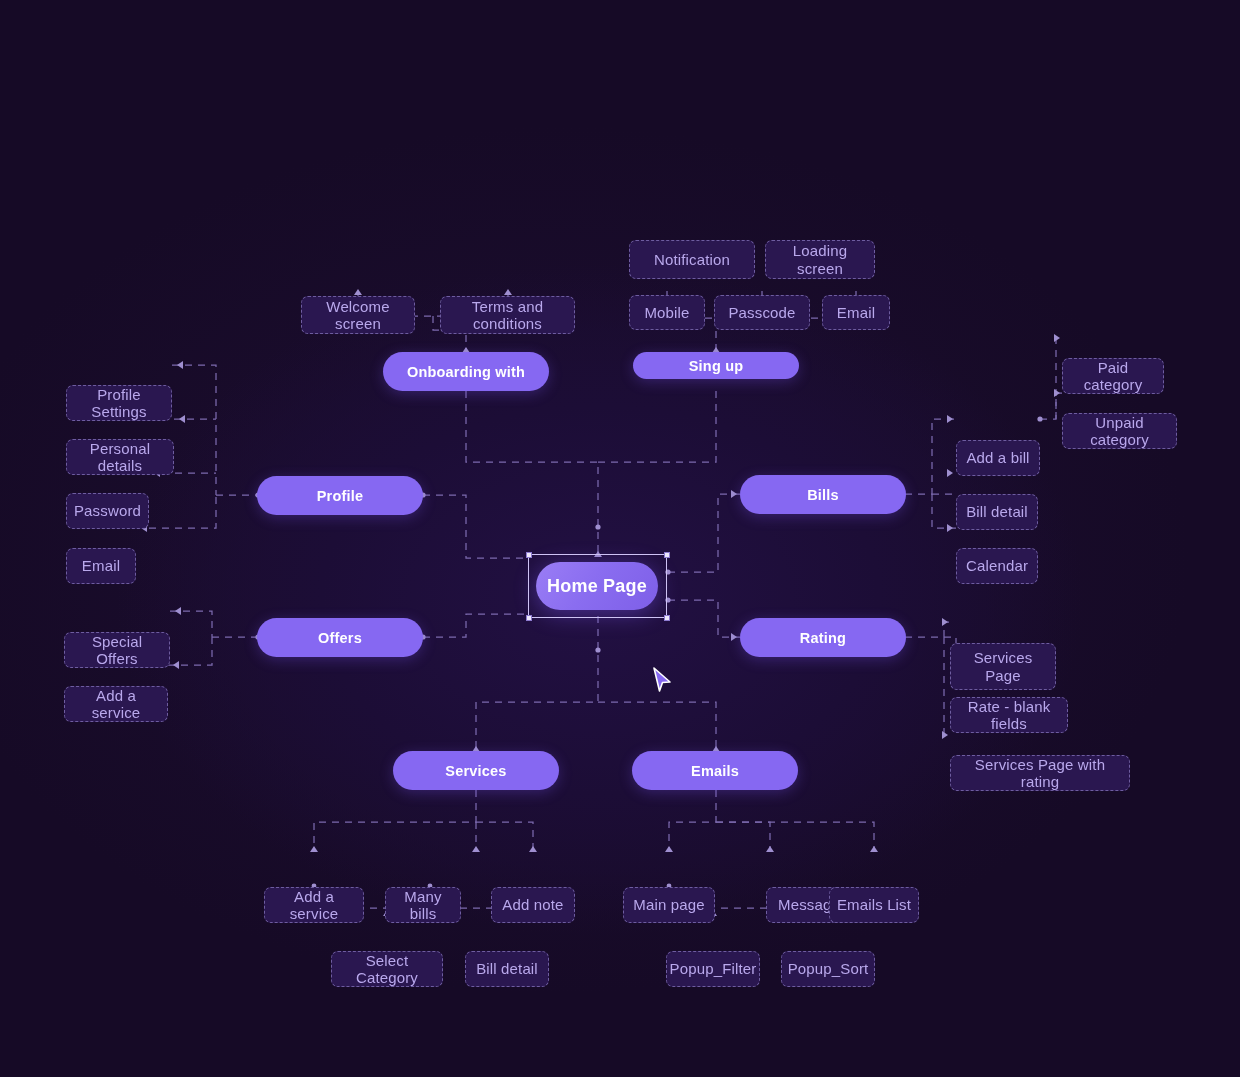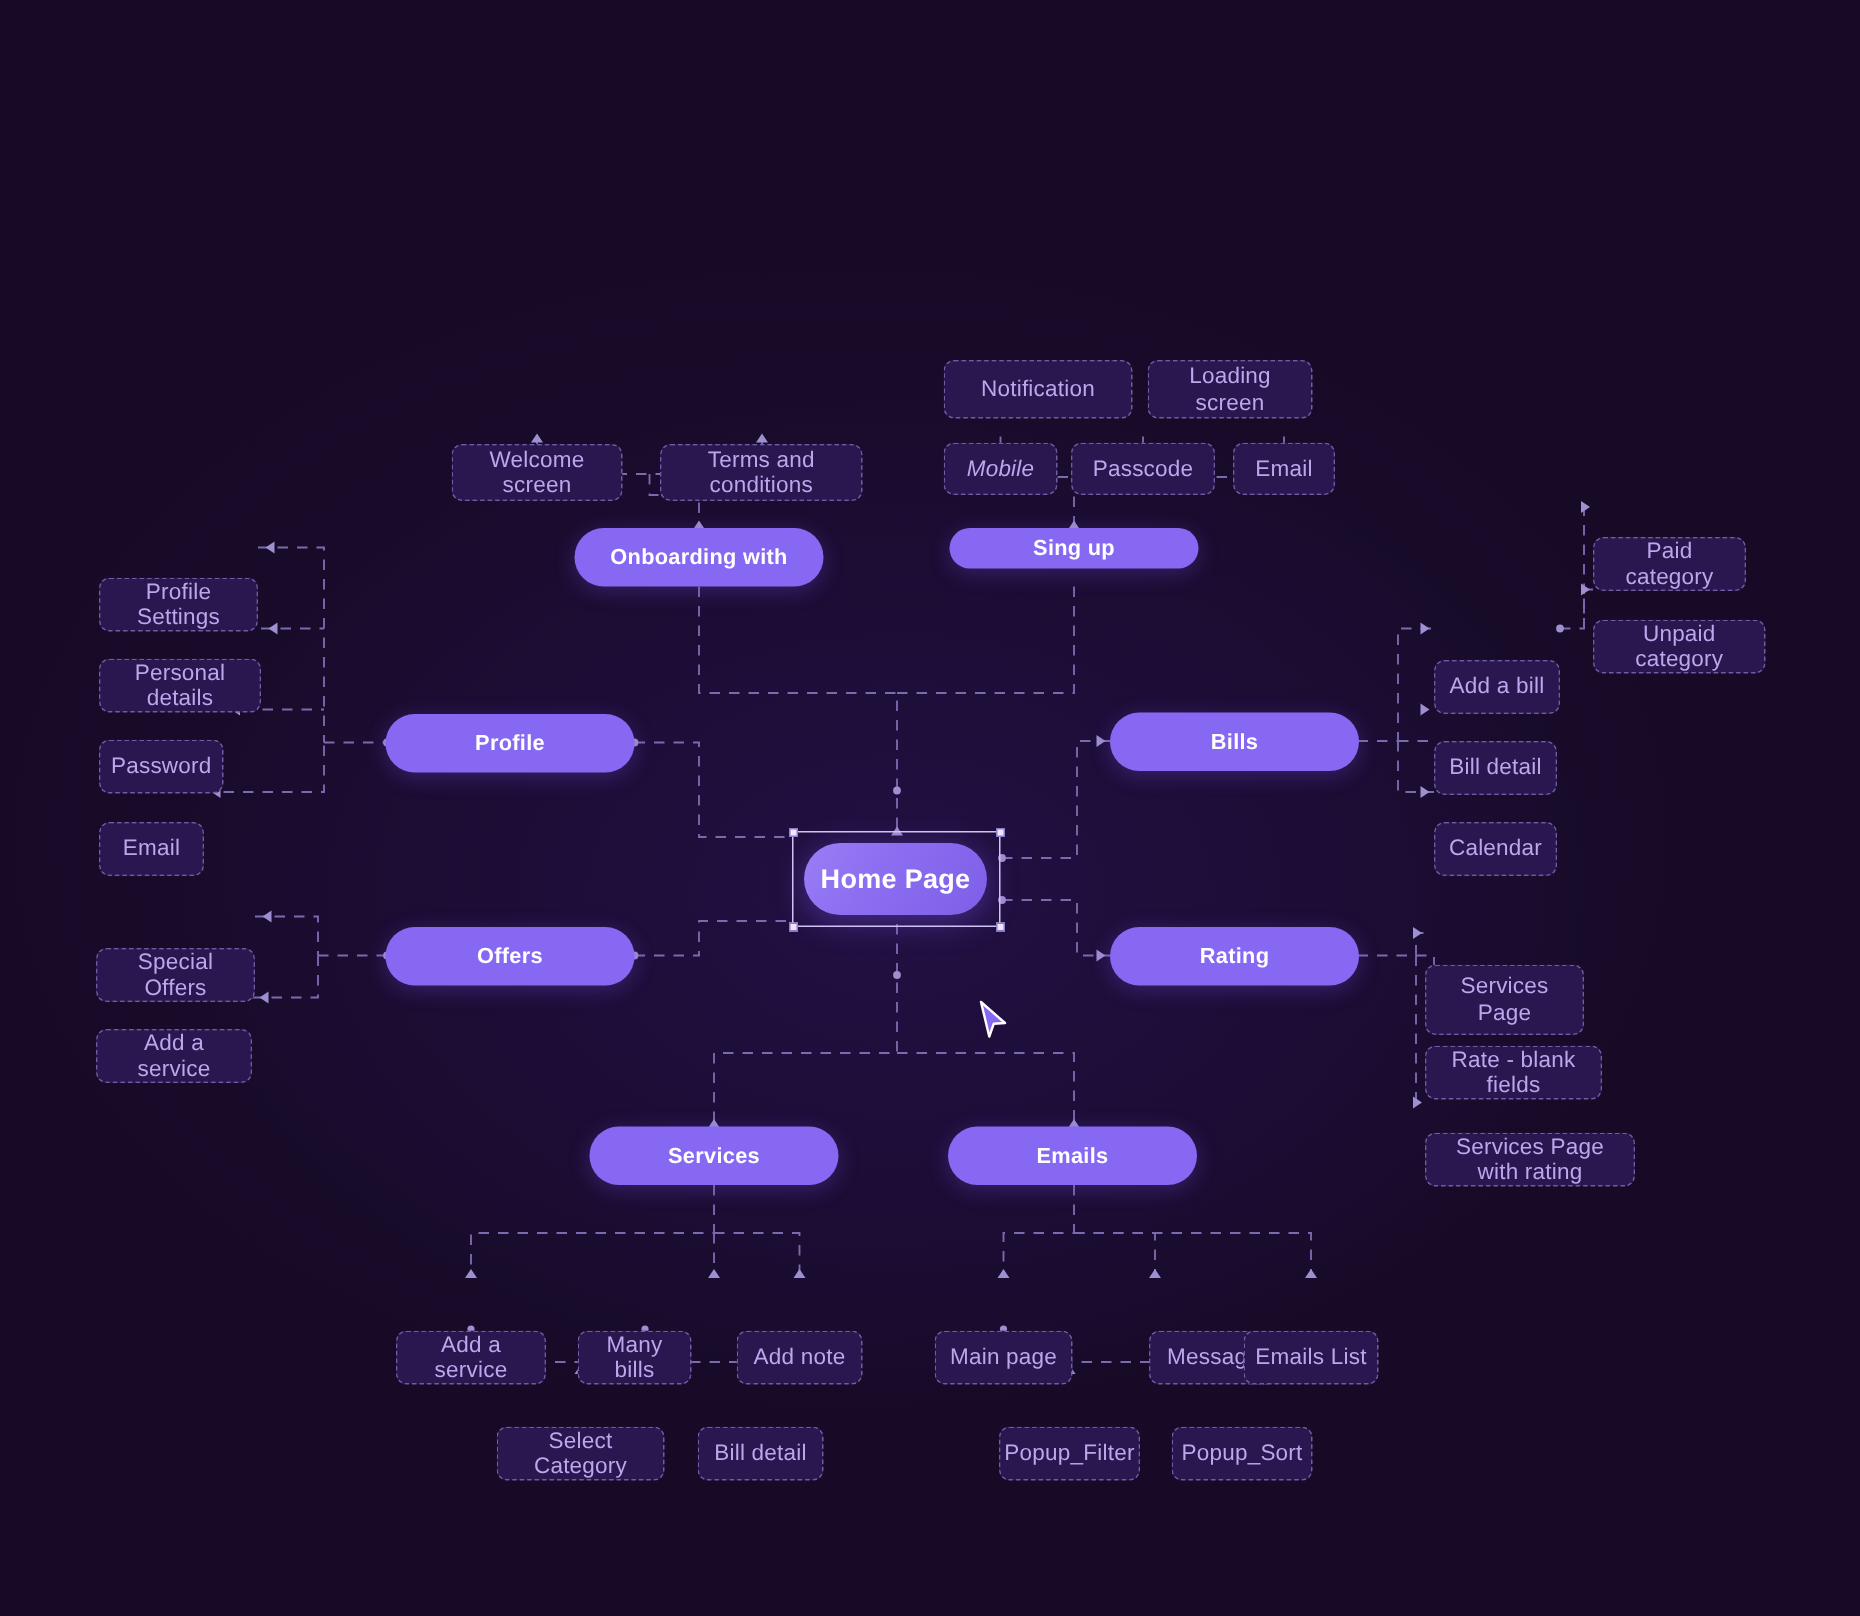--- a/index.html
+++ b/index.html
@@ -207,42 +207,42 @@
     <polygon class="cap" points="828,910 824,916 832,916"></polygon>
     <circle class="cap" cx="669" cy="886" r="2.4"></circle>
   </svg>
 
   <div class="node leaf" style="left:629px;top:202px;width:126px;height:39px;">Notification</div>
   <div class="node leaf" style="left:765px;top:202px;width:110px;height:39px;">Loading screen</div>
 
   <div class="node leaf" style="left:301px;top:258px;width:114px;height:38px;">Welcome screen</div>
   <div class="node leaf" style="left:440px;top:258px;width:135px;height:38px;">Terms and conditions</div>
 
-  <div class="node leaf" style="left:629px;top:257px;width:76px;height:35px;font-style:italic;">Mobile</div>
+  <div class="node leaf" style="left:629px;top:257px;width:76px;height:35px;">Mobile</div>
   <div class="node leaf" style="left:714px;top:257px;width:96px;height:35px;">Passcode</div>
   <div class="node leaf" style="left:822px;top:257px;width:68px;height:35px;">Email</div>
 
   <div class="node leaf" style="left:1062px;top:320px;width:102px;height:36px;">Paid category</div>
   <div class="node leaf" style="left:1062px;top:375px;width:115px;height:36px;">Unpaid category</div>
 
   <div class="node leaf" style="left:66px;top:347px;width:106px;height:36px;">Profile Settings</div>
   <div class="node leaf" style="left:66px;top:401px;width:108px;height:36px;">Personal details</div>
   <div class="node leaf" style="left:66px;top:455px;width:83px;height:36px;">Password</div>
   <div class="node leaf" style="left:66px;top:510px;width:70px;height:36px;">Email</div>
 
   <div class="node leaf" style="left:956px;top:402px;width:84px;height:36px;">Add a bill</div>
   <div class="node leaf" style="left:956px;top:456px;width:82px;height:36px;">Bill detail</div>
   <div class="node leaf" style="left:956px;top:510px;width:82px;height:36px;">Calendar</div>
 
   <div class="node leaf" style="left:64px;top:594px;width:106px;height:36px;">Special Offers</div>
   <div class="node leaf" style="left:64px;top:648px;width:104px;height:36px;">Add a service</div>
 
   <div class="node leaf" style="left:950px;top:605px;width:106px;height:47px;">Services Page</div>
   <div class="node leaf" style="left:950px;top:659px;width:118px;height:36px;">Rate - blank fields</div>
-  <div class="node leaf" style="left:950px;top:717px;width:140px;height:36px;">Services Page with rating</div>
+  <div class="node leaf" style="left:950px;top:717px;width:180px;height:36px;">Services Page with rating</div>
 
   <div class="node leaf" style="left:264px;top:849px;width:100px;height:36px;">Add a service</div>
   <div class="node leaf" style="left:385px;top:849px;width:76px;height:36px;">Many bills</div>
   <div class="node leaf" style="left:491px;top:849px;width:84px;height:36px;">Add note</div>
   <div class="node leaf" style="left:331px;top:913px;width:112px;height:36px;">Select Category</div>
   <div class="node leaf" style="left:465px;top:913px;width:84px;height:36px;">Bill detail</div>
 
   <div class="node leaf" style="left:623px;top:849px;width:92px;height:36px;">Main page</div>
   <div class="node leaf" style="left:766px;top:849px;width:86px;height:36px;">Message</div>
   <div class="node leaf" style="left:829px;top:849px;width:90px;height:36px;">Emails List</div>

